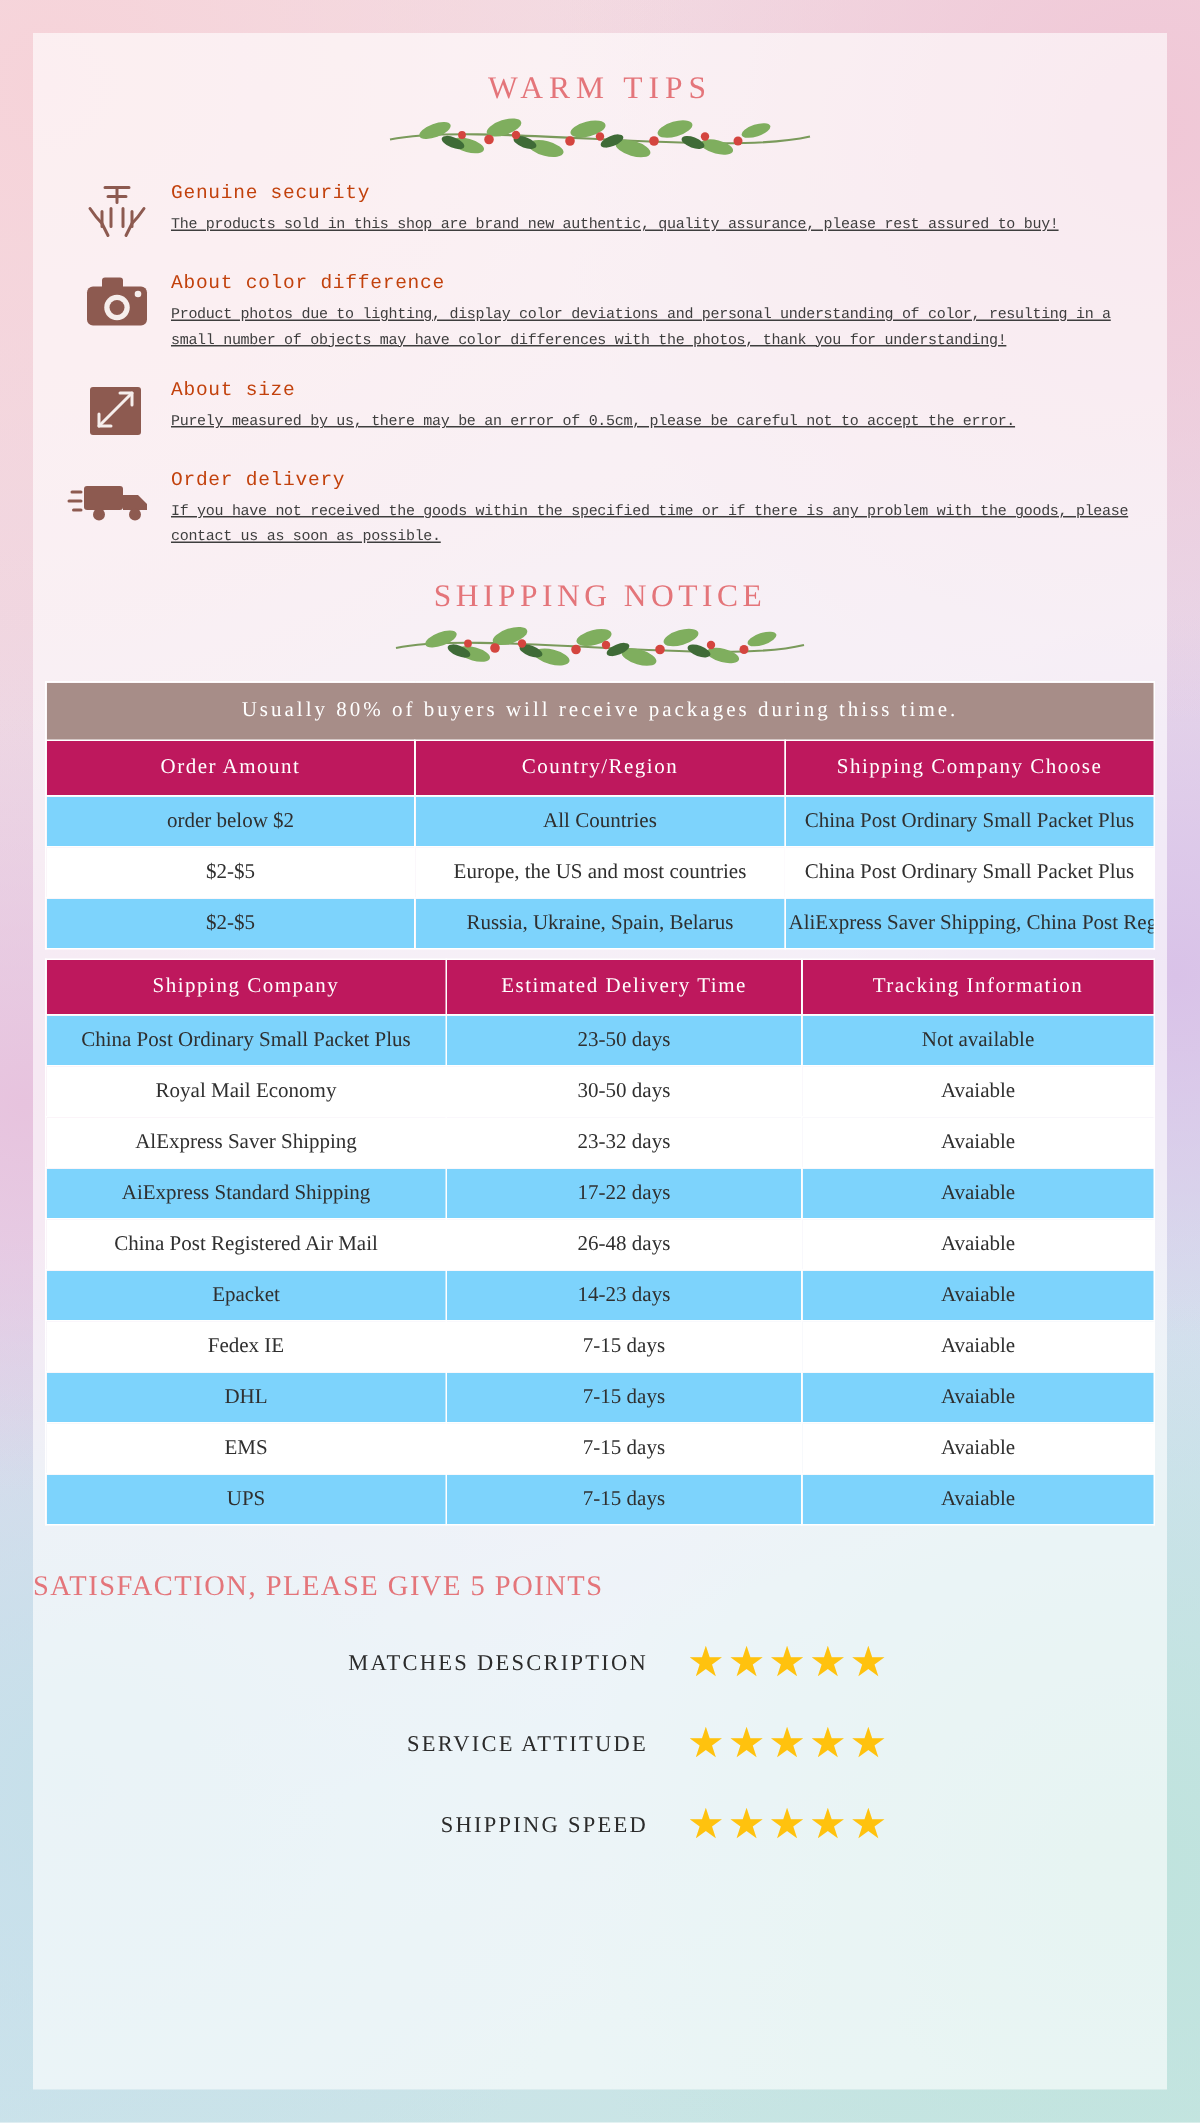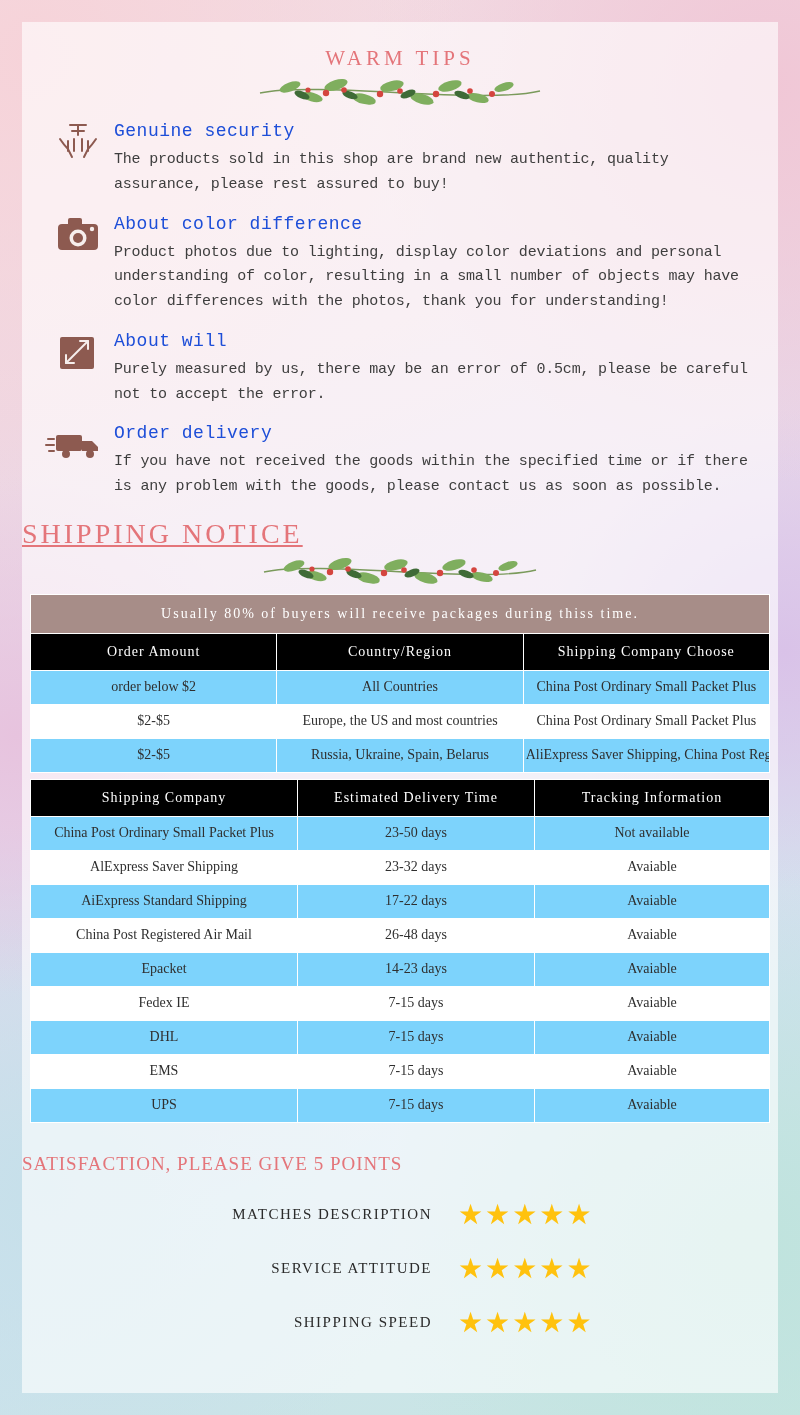--- a/index.html
+++ b/index.html
@@ -62,41 +62,42 @@
     margin-bottom: 14px;
   }
   .tip-icon {
     width: 72px;
     min-width: 72px;
     height: 46px;
     position: relative;
   }
   .tip-body { flex: 1; padding-top: 2px; }
   .tip-head {
-    color: #1d4ed8;
-    font-size: 18px;
+    color: #c2410c;
+    font-size: 13px;
     font-family: "Liberation Mono", monospace;
     letter-spacing: 0.5px;
     margin-bottom: 7px;
   }
   .tip-text {
     color: #3e3e3e;
-    font-size: 15px;
+    font-size: 10px;
     line-height: 1.65;
     font-family: "Liberation Mono", monospace;
     letter-spacing: -0.2px;
+    text-decoration: underline;
   }
 
   
   .title-ship {
+    text-align: center;
     color: #e4757a;
-    font-size: 28px;
+    font-size: 21px;
     letter-spacing: 3px;
     margin-top: 18px;
-    text-decoration: underline;
   }
 
   
   .tbl {
     width: 740px;
     margin: 6px auto 0 auto;
     border-collapse: collapse;
     table-layout: fixed;
   }
   .tbl td {
@@ -111,21 +112,21 @@
     white-space: nowrap;
   }
   .band {
     background: #a78d88;
     color: #ffffff !important;
     font-size: 16px;
     letter-spacing: 2px;
     height: 38px !important;
   }
   .hdr {
-    background: #000000;
+    background: #be185d;
     color: #ffffff !important;
     font-size: 15px;
     letter-spacing: 1px;
     height: 36px !important;
   }
   .gray { background: #7dd3fc; }
   .white { background: #ffffff; }
   .small { font-size: 12.5px; }
   .xsmall { font-size: 11.5px; }
 
@@ -240,21 +241,21 @@
           <svg width="72" height="46" viewBox="0 0 72 46">
             <rect x="18" y="8" width="34" height="32" rx="2" fill="#8d5a50"></rect>
             <g stroke="#f6eeec" stroke-width="2" stroke-linecap="round">
               <path d="M24,34 L46,12"></path>
               <path d="M24,34 L24,26 M24,34 L32,34"></path>
               <path d="M46,12 L46,20 M46,12 L38,12"></path>
             </g>
           </svg>
         </div>
         <div class="tip-body">
-          <div class="tip-head">About will</div>
+          <div class="tip-head">About size</div>
           <div class="tip-text">Purely measured by us, there may be an error of 0.5cm, please be careful not to accept the error.</div>
         </div>
       </div>
 
       <div class="tip-row">
         <div class="tip-icon">
           <svg width="72" height="46" viewBox="0 0 72 46">
             <rect x="14" y="14" width="26" height="16" rx="2" fill="#8d5a50"></rect>
             <path d="M40,20 L50,20 L56,26 L56,30 L40,30 Z" fill="#8d5a50"></path>
             <circle cx="24" cy="33" r="4" fill="#8d5a50"></circle>
@@ -341,20 +342,25 @@
         <td class="hdr" style="width:262px">Shipping Company</td>
         <td class="hdr" style="width:232px">Estimated Delivery Time</td>
         <td class="hdr">Tracking Information</td>
       </tr>
       <tr>
         <td class="gray small">China Post Ordinary Small Packet Plus</td>
         <td class="gray">23-50 days</td>
         <td class="gray">Not available</td>
       </tr>
       <tr>
+        <td class="white">Royal Mail Economy</td>
+        <td class="white">30-50 days</td>
+        <td class="white">Avaiable</td>
+      </tr>
+      <tr>
         <td class="white">AlExpress Saver Shipping</td>
         <td class="white">23-32 days</td>
         <td class="white">Avaiable</td>
       </tr>
       <tr>
         <td class="gray">AiExpress Standard Shipping</td>
         <td class="gray">17-22 days</td>
         <td class="gray">Avaiable</td>
       </tr>
       <tr>

